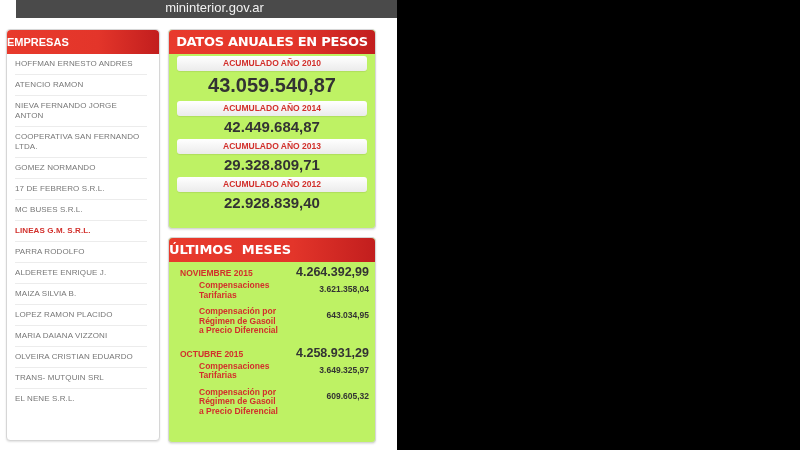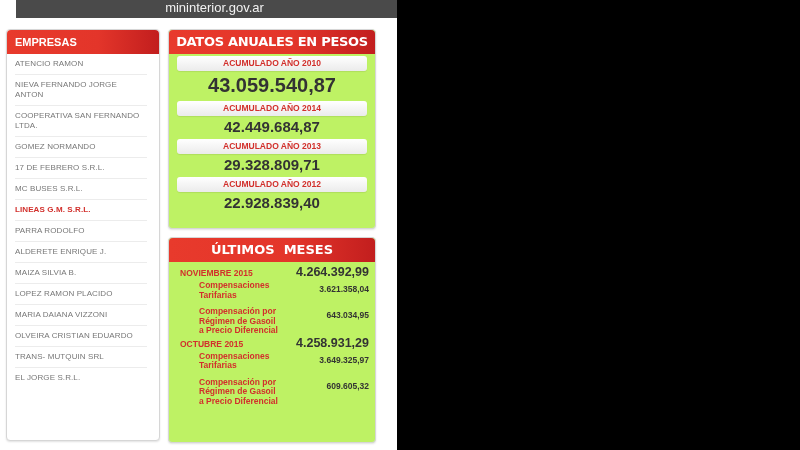--- a/index.html
+++ b/index.html
@@ -22,21 +22,21 @@
     border:1px solid #d6d6d6; border-radius:4px;
     box-shadow:0 1px 2px rgba(0,0,0,0.12);
   }
   .panel-head {
     height:24px; border-radius:4px 4px 0 0;
     background:linear-gradient(to right,#e83a2c 0%,#e3352a 60%,#c21e1e 100%);
     color:#fff; font-weight:bold;
   }
   
   #empresas { left:6px; top:29px; width:152px; height:410px; background:#fff; }
-  #empresas .panel-head { font-size:11px; line-height:24px; padding-left:8px; }
+  #empresas .panel-head { font-size:11px; line-height:24px; padding-left:0; }
   .emp-list { list-style:none; margin:0; padding:0 12px 0 8px; }
   .emp-list li {
     font-size:8px; color:#777; letter-spacing:0.1px;
     padding:5px 0 5px 0; border-bottom:1px solid #ececec; line-height:10px;
   }
   .emp-list li:last-child { border-bottom:none; }
   .emp-list li.active { color:#d2302c; font-weight:bold; }
 
   
   #anuales { left:168px; top:29px; width:206px; height:198px; }
@@ -46,21 +46,21 @@
     background:linear-gradient(#ffffff,#ebebeb);
     border-radius:3px; box-shadow:0 1px 1px rgba(0,0,0,0.08);
     color:#d2302c; font-size:8.5px; font-weight:bold; text-align:center;
   }
   .year-value { text-align:center; color:#333; font-weight:bold; }
   .year-value.big { font-size:20px; line-height:28px; }
   .year-value.med { font-size:15px; line-height:21px; }
 
   
   #meses { left:168px; top:237px; width:206px; height:204px; }
-  #meses .panel-head { font-size:13px; line-height:24px; text-align:center; font-family:"DejaVu Sans", sans-serif; font-weight:bold; }
+  #meses .panel-head { font-size:13px; line-height:24px; text-align:left; font-family:"DejaVu Sans", sans-serif; font-weight:bold; }
   .month { position:relative; }
   .month-row { display:flex; justify-content:space-between; align-items:baseline; padding:0 6px 0 11px; }
   .month-name { color:#d2302c; font-size:8.5px; font-weight:bold; }
   .month-total { color:#333; font-size:12.5px; font-weight:bold; }
   .sub-row { display:flex; justify-content:space-between; padding:0 6px 0 30px; }
   .sub-label { color:#d2302c; font-size:8.5px; font-weight:bold; line-height:9.5px; width:80px; }
   .sub-value { color:#333; font-size:8.5px; font-weight:bold; padding-top:3px; }
 </style>
 </head>
 <body>
@@ -68,35 +68,36 @@
 <div class="screen">
   <div class="urlbar">
     <span>mininterior.gov.ar</span>
   </div>
 
   <div class="panel" id="empresas">
     <div class="panel-head">
       <span>EMPRESAS</span>
     </div>
     <ul class="emp-list">
+      <li>HOFFMAN ERNESTO ANDRES</li>
       <li>ATENCIO RAMON</li>
       <li>NIEVA FERNANDO JORGE ANTON</li>
       <li>COOPERATIVA SAN FERNANDO LTDA.</li>
       <li>GOMEZ NORMANDO</li>
       <li>17 DE FEBRERO S.R.L.</li>
       <li>MC BUSES S.R.L.</li>
       <li class="active">LINEAS G.M. S.R.L.</li>
       <li>PARRA RODOLFO</li>
       <li>ALDERETE ENRIQUE J.</li>
       <li>MAIZA SILVIA B.</li>
       <li>LOPEZ RAMON PLACIDO</li>
       <li>MARIA DAIANA VIZZONI</li>
       <li>OLVEIRA CRISTIAN EDUARDO</li>
       <li>TRANS- MUTQUIN SRL</li>
-      <li>EL JORGE S.R.L.</li>
+      <li>EL NENE S.R.L.</li>
 
     </ul>
   </div>
 
   <div class="panel" id="anuales">
     <div class="panel-head">
       <span>DATOS ANUALES EN PESOS</span>
     </div>
     <div class="year-label">ACUMULADO AÑO 2010</div>
     <div class="year-value big">43.059.540,87</div>
@@ -121,21 +122,21 @@
       <div class="sub-row" style="margin-top:2px;">
         <span class="sub-label">Compensaciones Tarifarias</span>
         <span class="sub-value">3.621.358,04</span>
       </div>
       <div class="sub-row" style="margin-top:7px;">
         <span class="sub-label">Compensación por Régimen de Gasoil a Precio Diferencial</span>
         <span class="sub-value">643.034,95</span>
       </div>
     </div>
 
-    <div class="month" style="margin-top:0;">
+    <div class="month" style="margin-top:10px;">
       <div class="month-row">
         <span class="month-name">OCTUBRE 2015</span>
         <span class="month-total">4.258.931,29</span>
       </div>
       <div class="sub-row" style="margin-top:2px;">
         <span class="sub-label">Compensaciones Tarifarias</span>
         <span class="sub-value">3.649.325,97</span>
       </div>
       <div class="sub-row" style="margin-top:7px;">
         <span class="sub-label">Compensación por Régimen de Gasoil a Precio Diferencial</span>

